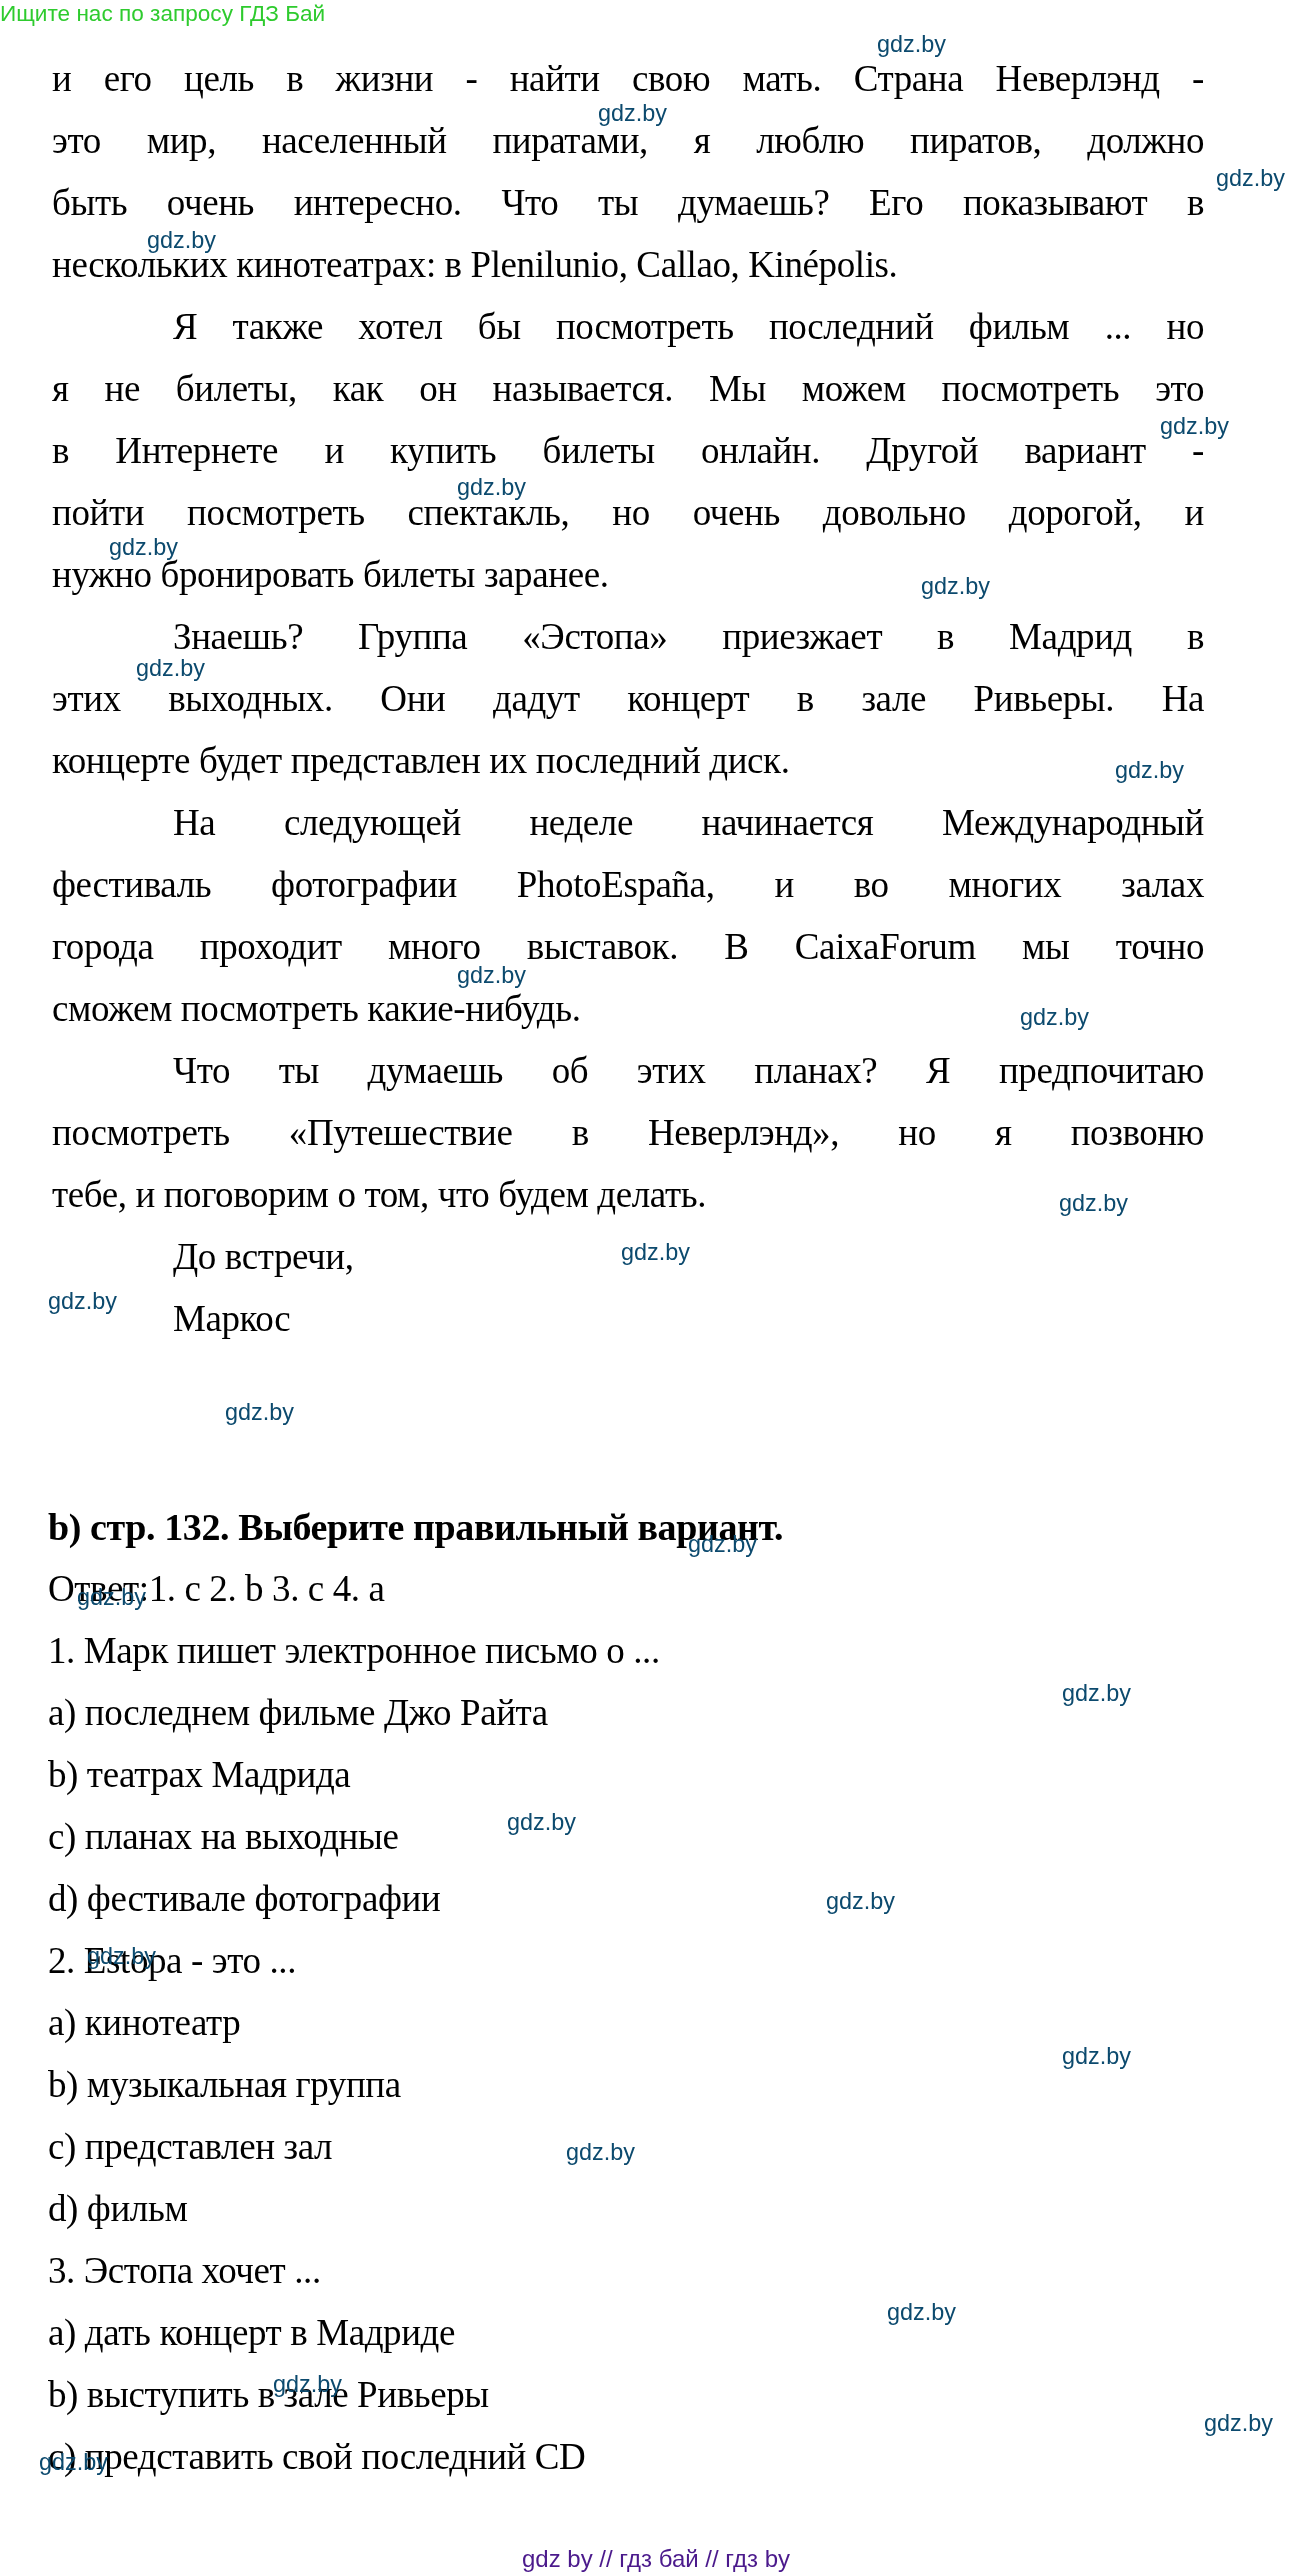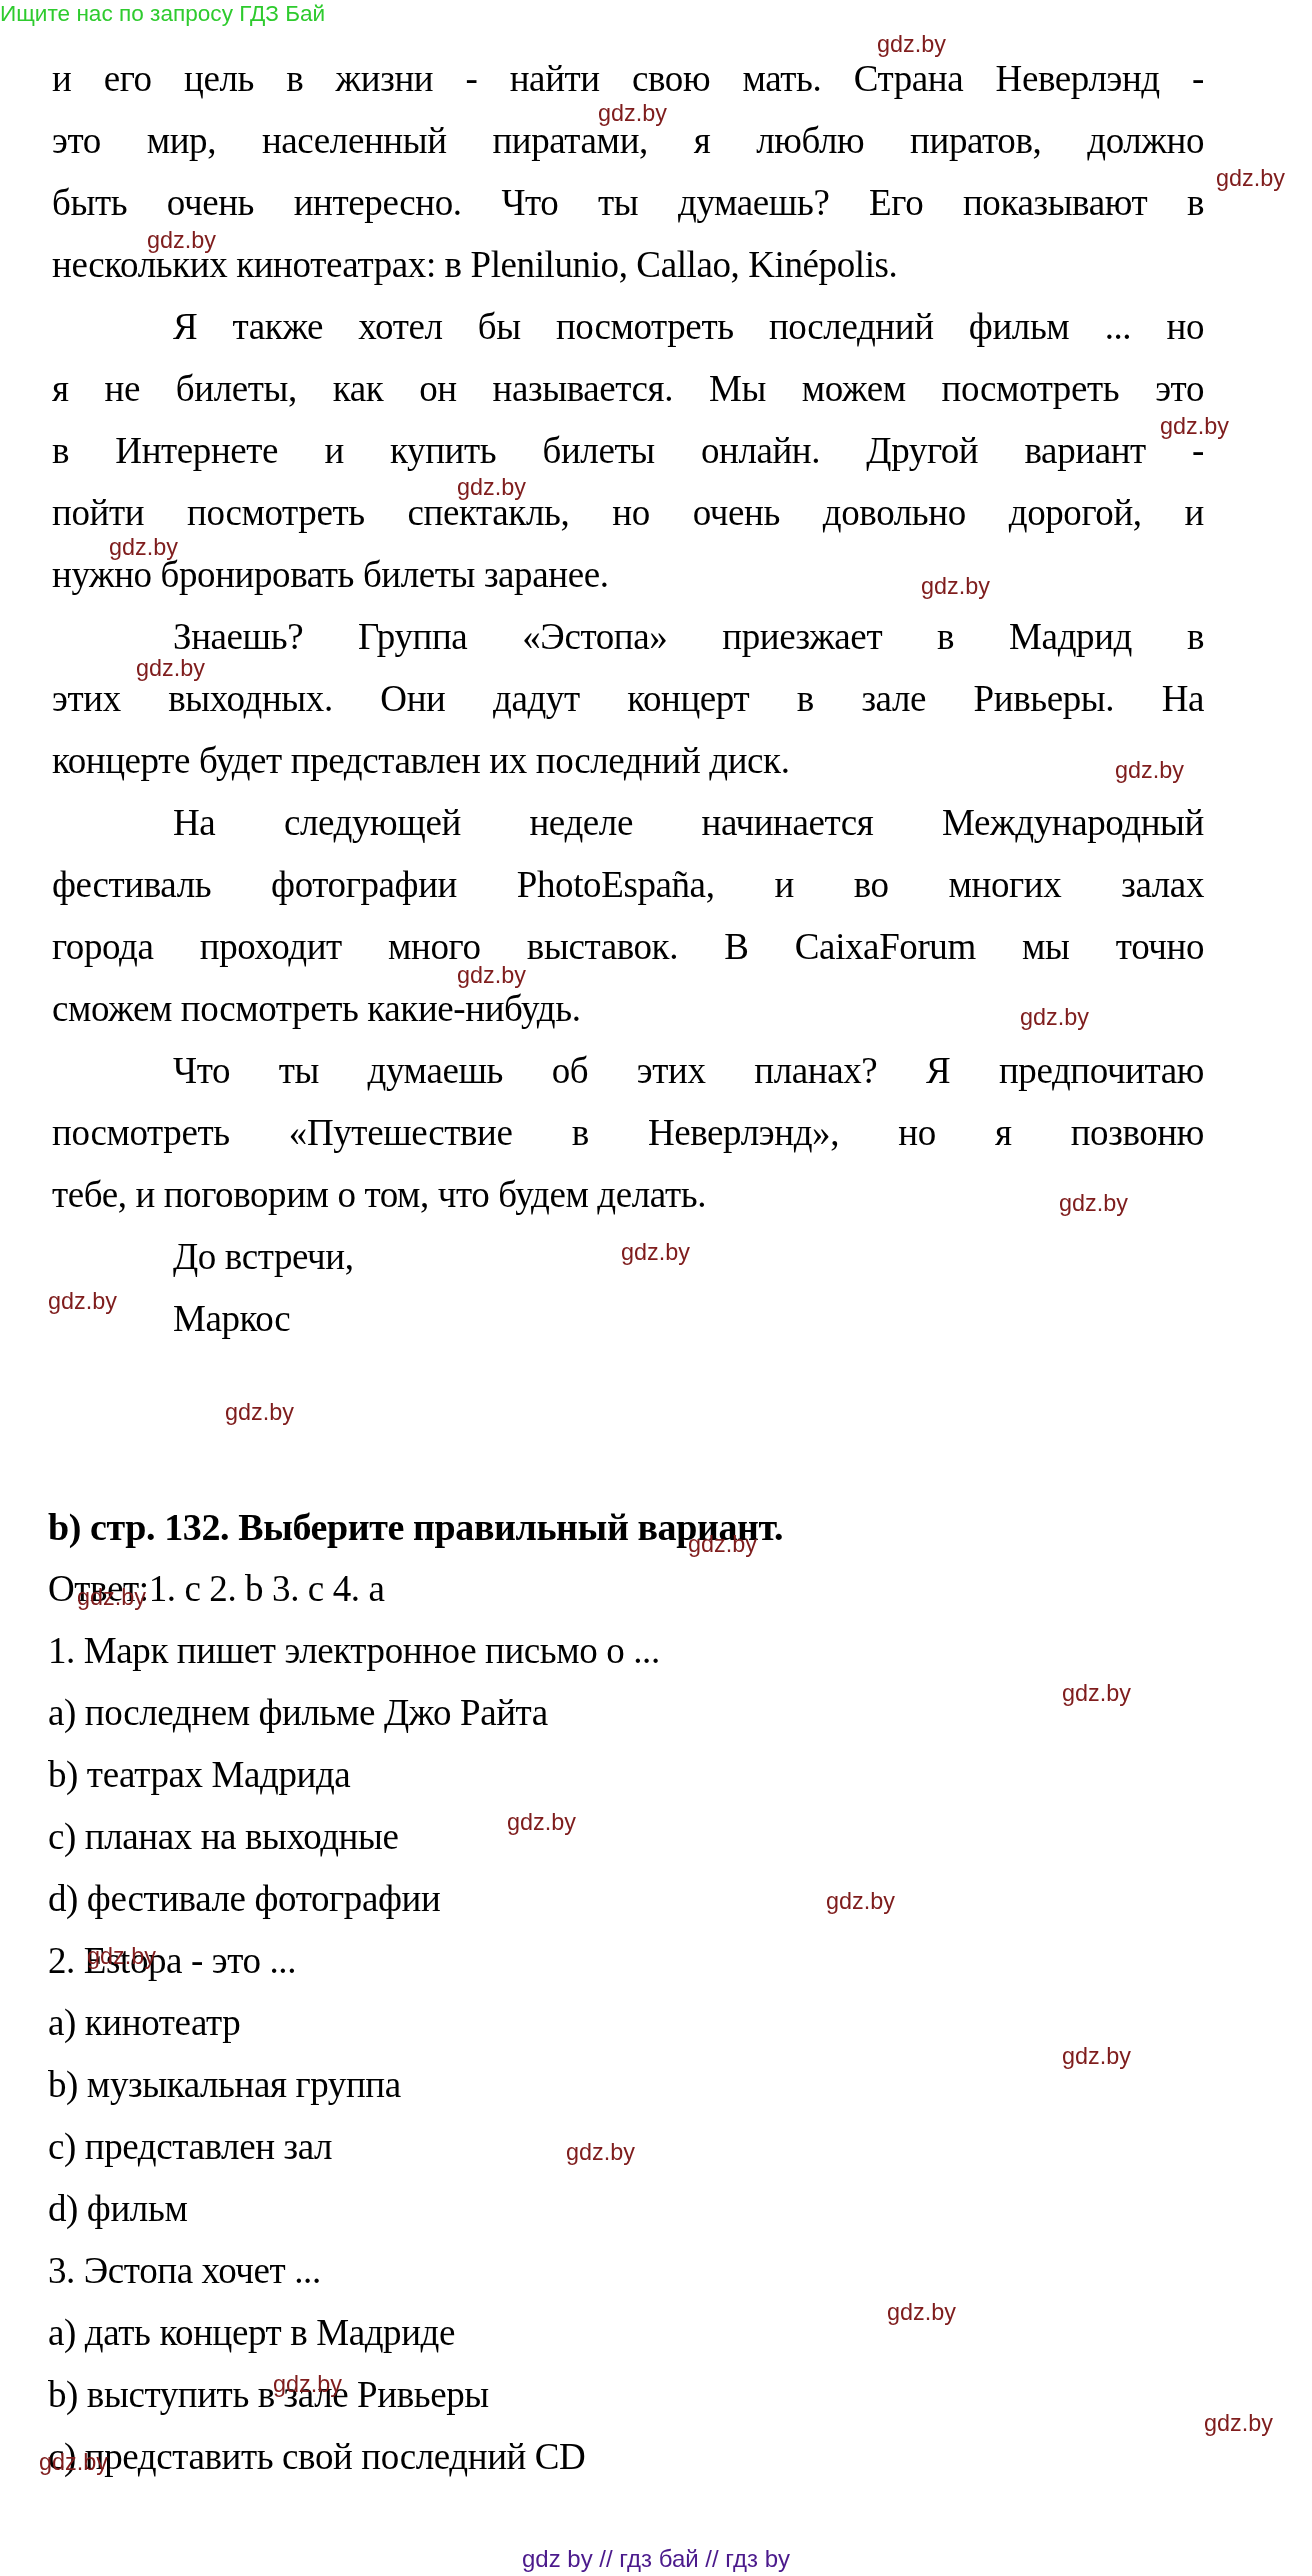--- a/index.html
+++ b/index.html
@@ -23,21 +23,21 @@
   }
   .j { text-align:justify; text-align-last:justify; }
   .e { text-align:left; }
   .i { text-indent:121px; }
   .answers { position:absolute; left:48px; top:1496px; width:1159px; }
   .heading { height:62px; line-height:62px; font-size:38px; font-weight:bold; letter-spacing:-0.4px; }
   .b { font-weight:normal; }
   .wm {
     position:absolute;
     font-family:"Liberation Sans", sans-serif;
-    font-size:23.4px; line-height:24px; color:#7f1d1d;
+    font-size:23.4px; line-height:24px; color:#0c4a6e;
   }
   .footer-note {
     position:absolute; top:2545px; left:0; width:100%;
     text-align:center;
     font-family:"Liberation Sans", sans-serif;
     font-size:24px;
   }
 </style>
 </head>
 <body>

